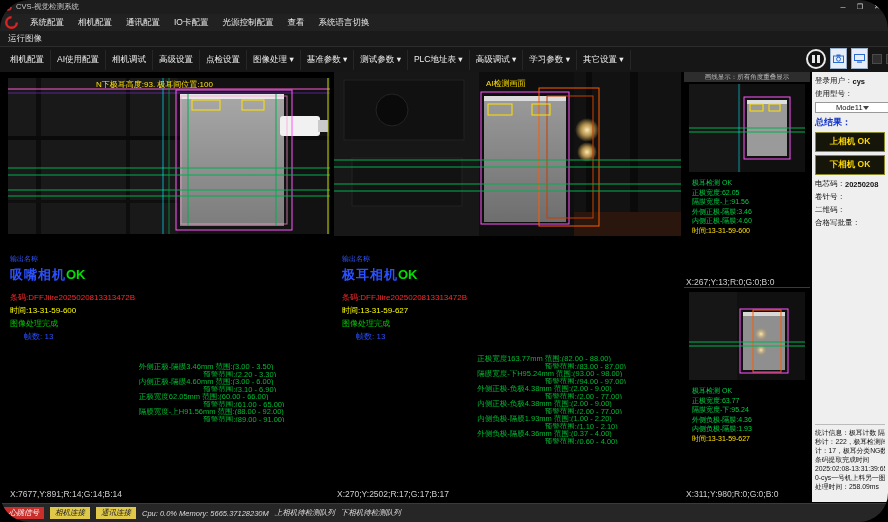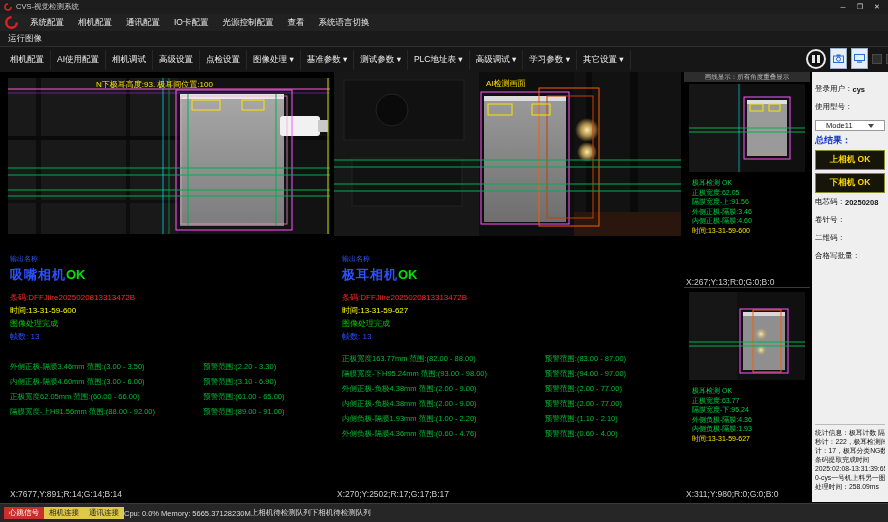--- a/index.html
+++ b/index.html
@@ -1,17 +1,17 @@
 <!DOCTYPE html>
 <html><head>
 <meta charset="utf-8">
 <style>
   *{box-sizing:border-box;margin:0;padding:0;}
   html,body{width:888px;height:522px;background:#000;font-family:"Liberation Sans","DejaVu Sans",sans-serif;overflow:hidden;}
-  #app{position:relative;width:888px;height:522px;background:#000;overflow:hidden;}
+  #app{position:relative;width:888px;height:522px;background:#000;overflow:hidden;border-radius:29px;}
   .abs{position:absolute;}
 
   
   .titlebar{left:0;top:0;width:888px;height:14px;background:#1d1d1d;color:#c8c8c8;font-size:7.5px;display:flex;align-items:center;padding:0 4px;}
   .t-logo{width:8px;height:8px;}
   .t-title{margin-left:4px;}
   .win-controls{margin-left:auto;display:flex;gap:3px;}
   .win-btn{width:14px;height:11px;display:flex;align-items:center;justify-content:center;font-size:7px;color:#ddd;}
 
   
@@ -36,47 +36,47 @@
 
   
   .panel{color:#ddd;}
   .p-sub{color:#3355ff;font-size:7px;}
   .p-title-row{display:flex;align-items:baseline;margin-top:2px;}
   .p-title{color:#2b50ff;font-weight:bold;font-size:13px;letter-spacing:1px;}
   .p-ok{color:#00e000;font-weight:bold;font-size:13px;margin-left:0;}
   .p-barcode{color:#ff2a2a;font-size:8px;margin-top:8px;}
   .p-time{color:#ffff00;font-size:8px;margin-top:2px;}
   .p-process{color:#00cc00;font-size:8px;margin-top:2px;}
-  .p-frame{color:#2b50ff;font-size:8px;margin-top:2px;}
+  .p-frame{color:#2b50ff;font-size:8px;margin-top:2px;margin-left:14px;}
   .p-extra{color:#bb2222;font-size:8px;margin-top:2px;}
   .p-rows{margin-top:20px;}
   .p-rows-mid{margin-top:12px;}
-  .p-row{display:flex;height:15px;align-items:flex-start;font-size:7.5px;color:#00bb33;white-space:nowrap;}
+  .p-row{display:flex;height:15px;align-items:flex-end;font-size:7.5px;color:#00bb33;white-space:nowrap;flex-direction:column;}
   .p-m{width:60%;overflow:hidden;}
   .p-w{width:40%;overflow:hidden;}
 
   
   .pv-header{left:684px;top:72px;width:126px;height:10px;background:#2d2d2d;color:#b9b9b9;font-size:6.5px;display:flex;align-items:center;justify-content:center;white-space:nowrap;overflow:hidden;}
   .pv-text{font-size:7px;line-height:9.5px;color:#00cc44;white-space:nowrap;}
   .pv-text .yl{color:#ffe100;}
   .pv-divider{left:684px;top:287px;width:126px;height:1px;background:#3a3a3a;}
 
   
   .sidebar{left:812px;top:72px;width:76px;height:430px;background:#efefef;color:#111;font-size:7.5px;padding:4px 3px;}
-  .sb-row{margin-bottom:3px;display:flex;align-items:center;white-space:nowrap;margin-top:8px;}
+  .sb-row{margin-bottom:3px;display:flex;align-items:center;white-space:nowrap;}
   .sb-value{font-weight:bold;}
-  .sb-select{background:#fff;border:1px solid #999;height:11px;flex:1;display:flex;align-items:center;justify-content:space-between;padding:0 10px;}
+  .sb-select{background:#fff;border:1px solid #999;height:11px;flex:1;display:flex;align-items:center;justify-content:space-between;padding:0 20px;}
   .sb-caret{width:0;height:0;border-left:3px solid transparent;border-right:3px solid transparent;border-top:4px solid #444;}
   .sb-result{color:#1133cc;font-weight:bold;font-size:9px;margin:3px 0 2px 0;}
   .sb-box{background:#15150a;border:1px solid #8a8a2a;color:#ffd900;font-size:8.5px;font-weight:bold;text-align:center;padding:3px 0;margin:3px 0;}
   .sb-stats{position:absolute;left:3px;right:3px;top:352px;border-top:1px solid #bbb;padding-top:3px;font-size:6.8px;line-height:9px;color:#111;}
   .sb-stats div{white-space:nowrap;overflow:hidden;}
 
   
-  .bottombar{left:0;top:503px;width:888px;height:19px;background:#262626;border-top:1px solid #3a3a3a;display:flex;align-items:center;gap:0;padding:0 4px;font-size:7.5px;color:#ddd;white-space:nowrap;}
+  .bottombar{left:0;top:503px;width:888px;height:19px;background:#262626;border-top:1px solid #3a3a3a;display:flex;align-items:center;gap:6px;padding:0 4px;font-size:7.5px;color:#ddd;white-space:nowrap;font-style:italic;}
   .chip-red{background:#c9302c;color:#fff;padding:1px 5px;}
   .chip-yellow{background:#e0c94a;color:#222;padding:1px 5px;}
 </style>
 </head>
 <body>
 
 <div id="app">
 
   <div class="abs titlebar">
     <svg class="t-logo" viewBox="0 0 16 16">
@@ -271,21 +271,21 @@
         </div>
       <div class="p-row">
           <span class="p-m">内侧正极-负极4.38mm 范围:(2.00 - 9.00)</span>
           <span class="p-w">预警范围:(2.00 - 77.00)</span>
         </div>
       <div class="p-row">
           <span class="p-m">内侧负极-隔膜1.93mm 范围:(1.00 - 2.20)</span>
           <span class="p-w">预警范围:(1.10 - 2.10)</span>
         </div>
       <div class="p-row">
-          <span class="p-m">外侧负极-隔膜4.36mm 范围:(0.60 - 4.76)</span>
+          <span class="p-m">外侧负极-隔膜4.36mm 范围:(0.37 - 4.00)</span>
           <span class="p-w">预警范围:(0.60 - 4.00)</span>
         </div>
     </div>
   </div>
 
   <div class="abs pv-header">
     <span>画线显示：所有角度重叠显示</span>
   </div>
 
   <svg class="abs view" style="left:689px;top:84px;" width="116" height="88" viewBox="0 0 116 88">

